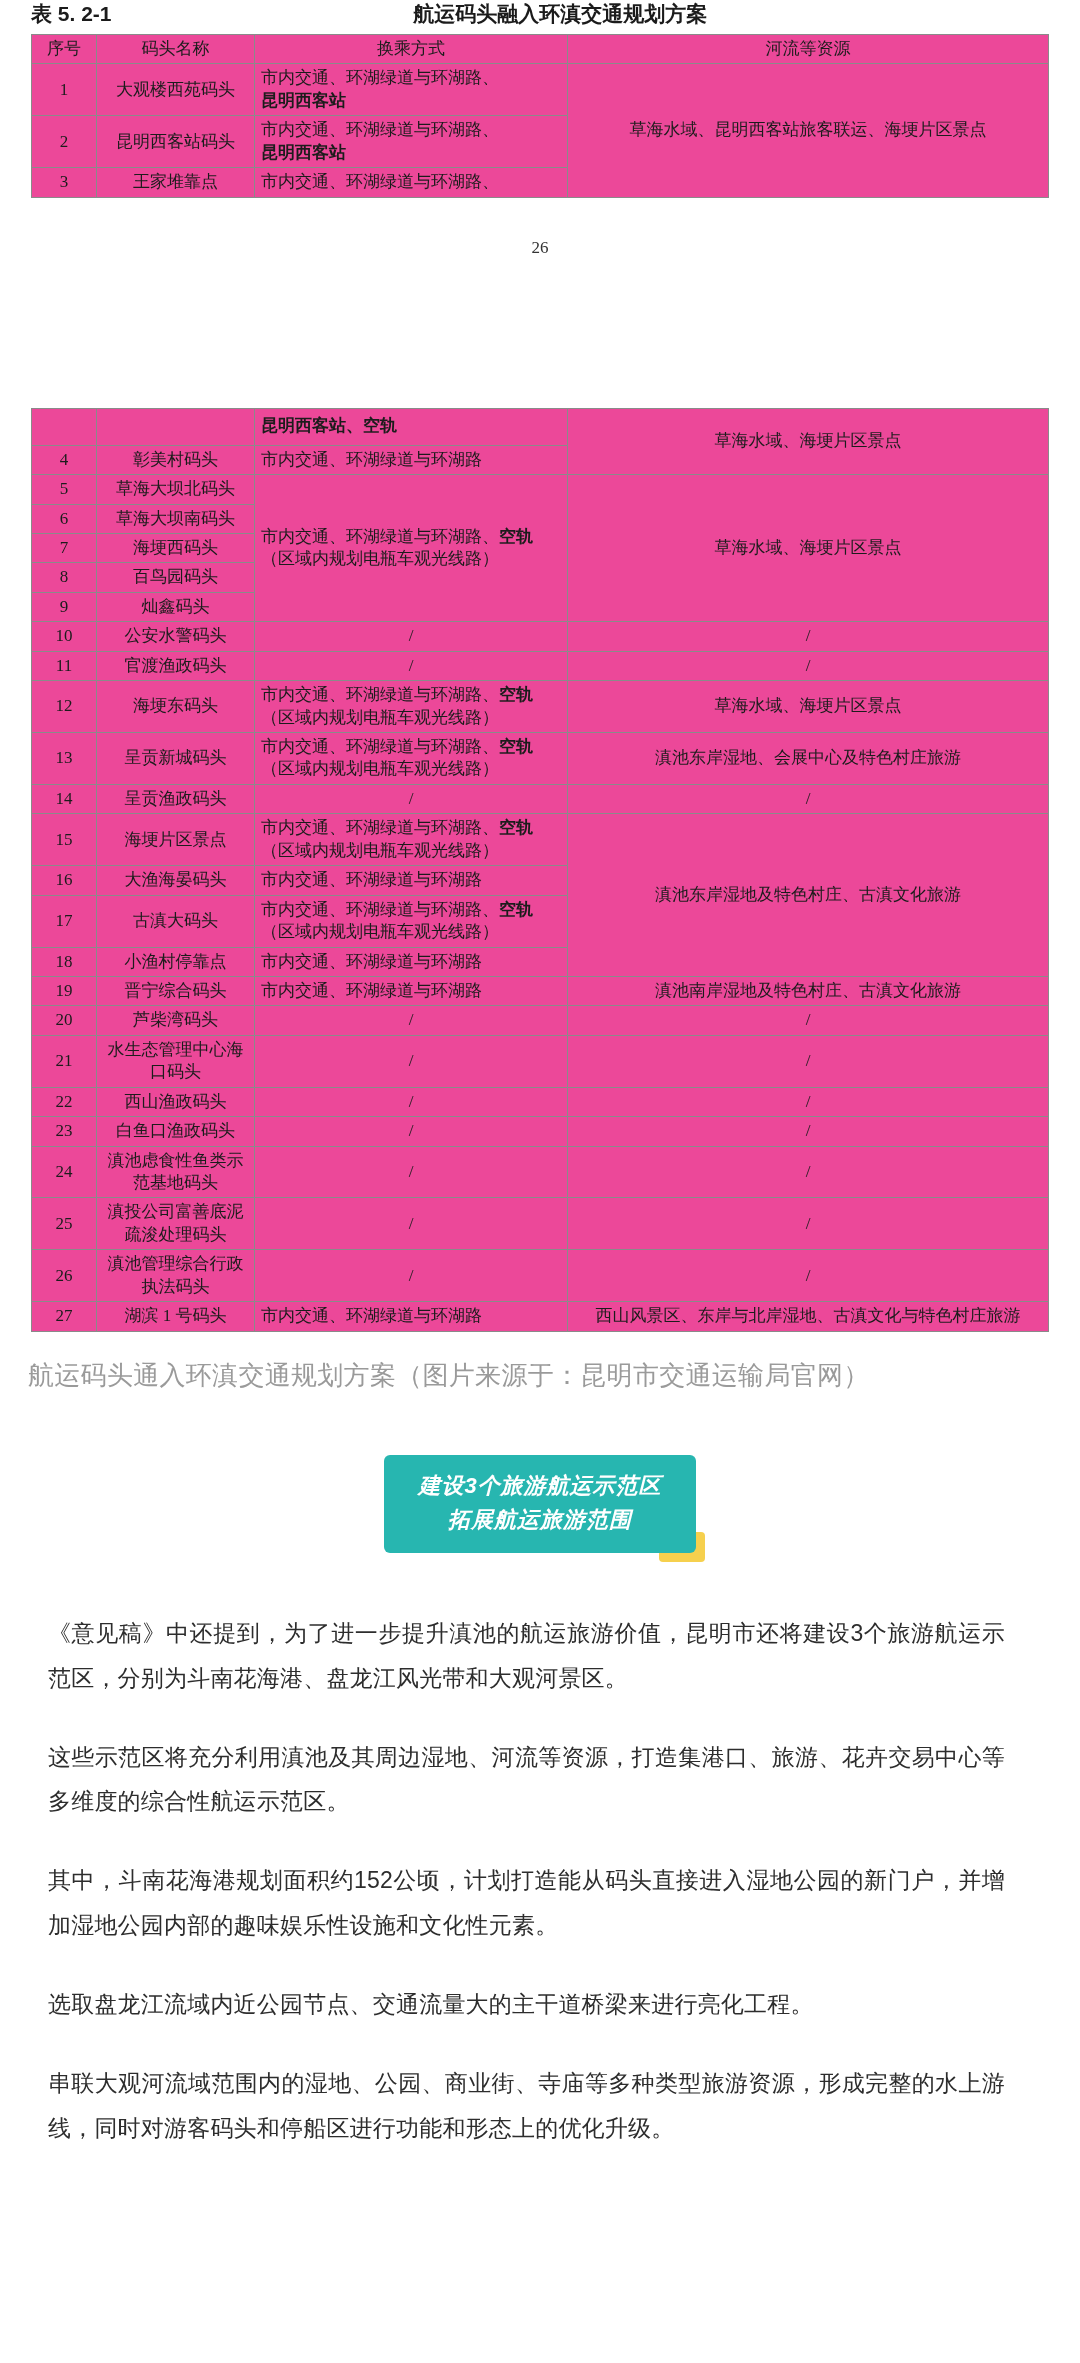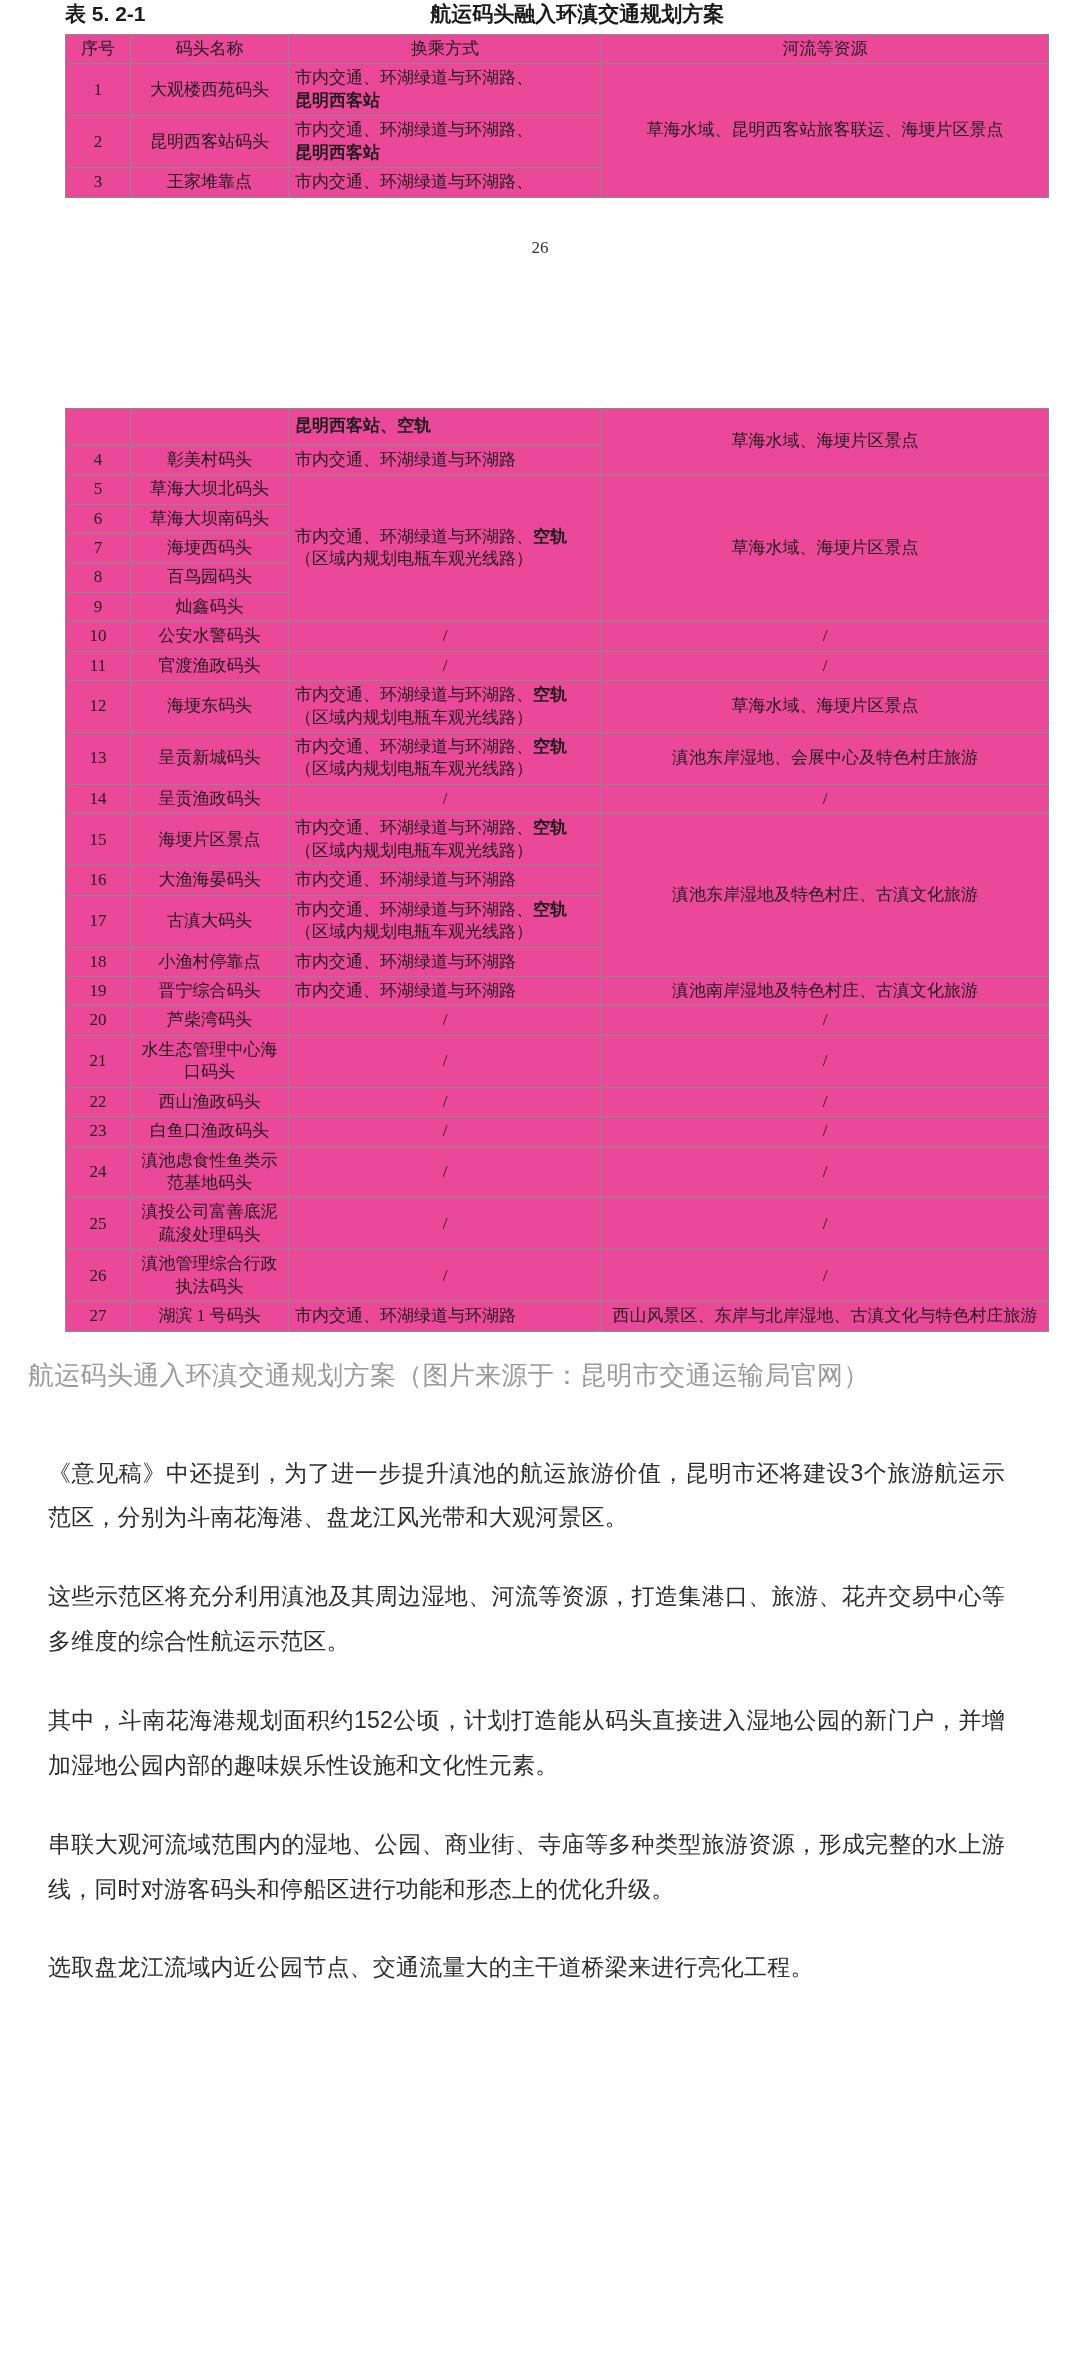--- a/index.html
+++ b/index.html
@@ -6,21 +6,21 @@
   body{
     width:1080px;
     background:#ffffff;
     font-family:"Liberation Serif","DejaVu Serif",serif;
     color:#222;
     -webkit-font-smoothing:antialiased;
   }
   .page{position:relative;width:1080px;min-height:2363px;background:#fff;}
 
   
-  .tbl-wrap{padding:0 31px;margin-left:34px;}
+  .tbl-wrap{padding:0 31px;}
   .tbl-caption-row{
     display:flex;align-items:flex-end;
     font-family:"Liberation Sans","DejaVu Sans",sans-serif;
     font-weight:700;font-size:21px;color:#1b1b1b;
     padding-bottom:6px;
   }
   .tbl-caption-row .lbl{white-space:nowrap;}
   .tbl-caption-row .ttl{flex:1;text-align:center;padding-right:40px;}
 
   table.doc{
@@ -326,22 +326,31 @@
         <td class="c-name">湖滨 1 号码头</td>
         <td class="c-mode">市内交通、环湖绿道与环湖路</td>
         <td class="c-serve">西山风景区、东岸与北岸湿地、古滇文化与特色村庄旅游</td>
       </tr>
     </tbody>
       </table>
   </div>
 
   <div class="fig-cap">航运码头通入环滇交通规划方案（图片来源于：昆明市交通运输局官网）</div>
 
+  <div class="banner-zone">
+    <div class="banner-outer">
+      <div class="banner">
+        <div>建设3个旅游航运示范区</div>
+        <div>拓展航运旅游范围</div>
+        <span class="bshade"></span>
+      </div>
+    </div>
+  </div>
 
   <div class="body-copy">
     <p>《意见稿》中还提到，为了进一步提升滇池的航运旅游价值，昆明市还将建设3个旅游航运示范区，分别为斗南花海港、盘龙江风光带和大观河景区。</p>
     <p>这些示范区将充分利用滇池及其周边湿地、河流等资源，打造集港口、旅游、花卉交易中心等多维度的综合性航运示范区。</p>
     <p>其中，斗南花海港规划面积约152公顷，计划打造能从码头直接进入湿地公园的新门户，并增加湿地公园内部的趣味娱乐性设施和文化性元素。</p>
+    <p>选取盘龙江流域内近公园节点、交通流量大的主干道桥梁来进行亮化工程。</p>
     <p>串联大观河流域范围内的湿地、公园、商业街、寺庙等多种类型旅游资源，形成完整的水上游线，同时对游客码头和停船区进行功能和形态上的优化升级。</p>
-    <p>选取盘龙江流域内近公园节点、交通流量大的主干道桥梁来进行亮化工程。</p>
   </div>
 
 </div>
 
 </body></html>

